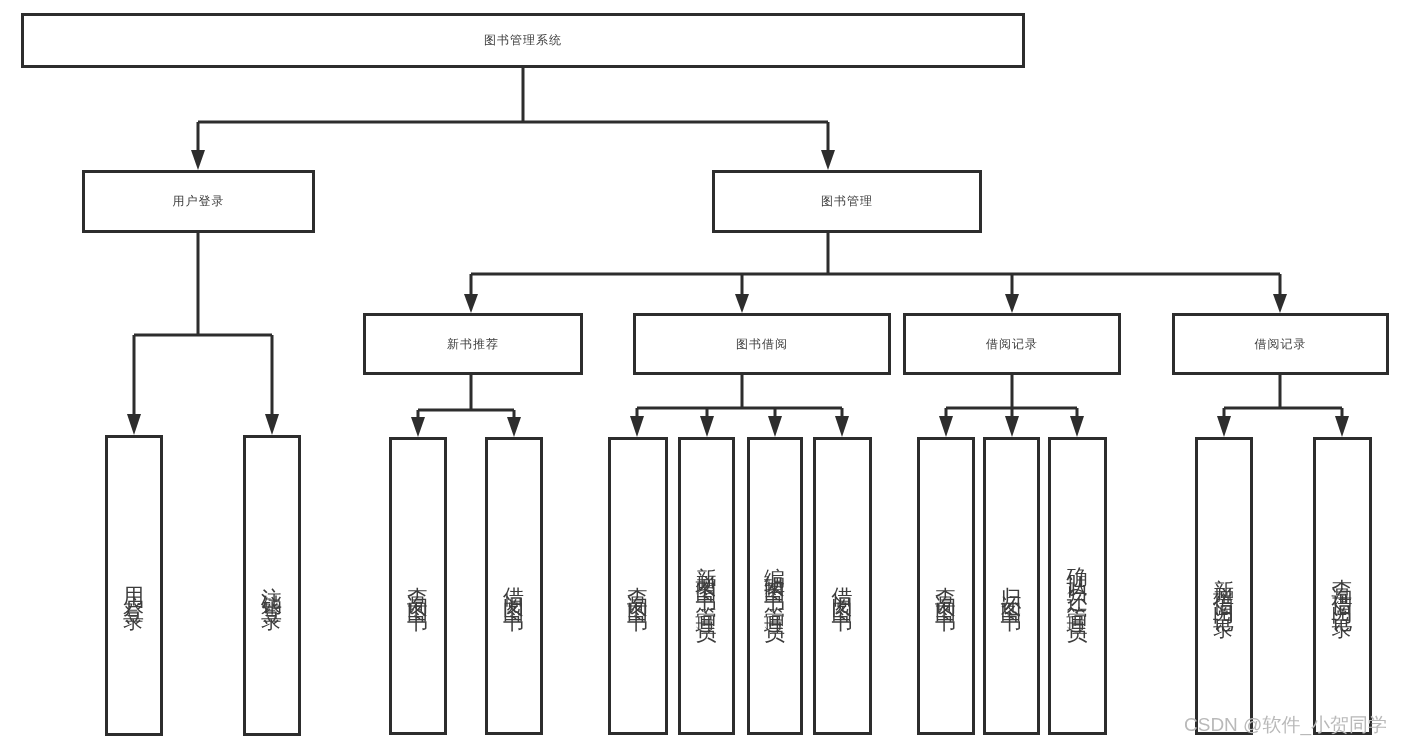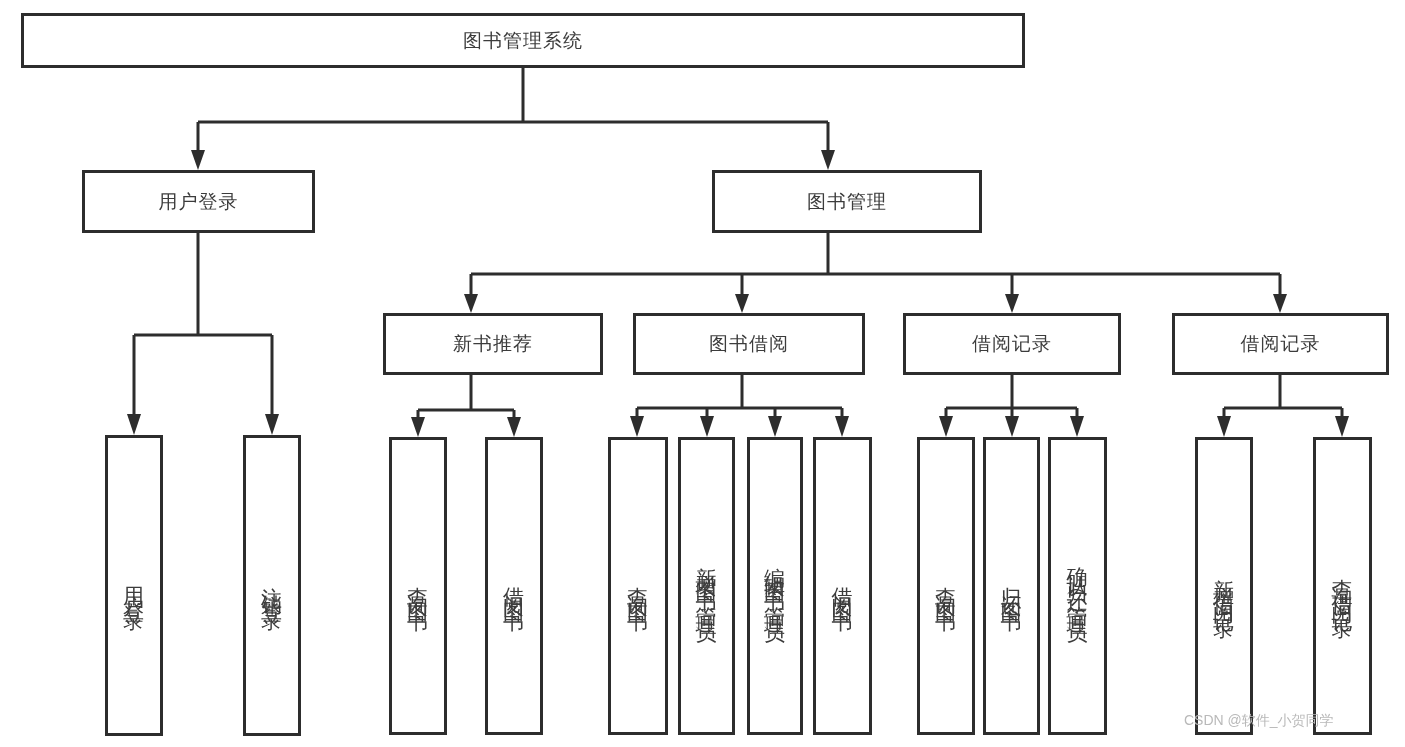--- a/index.html
+++ b/index.html
@@ -36,37 +36,37 @@
     box-sizing: border-box;
     border: 3px solid var(--line, #2d2d2d);
     background: #ffffff;
     color: var(--text, #3c3c3c);
     display: flex;
     align-items: center;
     justify-content: center;
     text-align: center;
   }
   .node.h {
-    font-size: 19px;
+    font-size: 12px;
     letter-spacing: 1px;
     white-space: nowrap;
   }
   .node.v {
     writing-mode: vertical-lr;
     text-orientation: mixed;
     font-size: 21px;
     letter-spacing: 8px;
     line-height: 1;
   }
   .watermark {
     position: absolute;
     left: 1184px;
     top: 712px;
     width: 215px;
-    font-size: 14px;
+    font-size: 19px;
     white-space: nowrap;
     color: var(--watermark, #b9b9b9);
     z-index: 5;
   }
 </style>
 </head>
 <body>
 
 <div class="canvas">
 
@@ -104,22 +104,22 @@
     <path class="wire" d="M1280 374 V408 M1224 408 H1342 M1224 408 V419 M1342 408 V419"></path>
     <polygon class="arrow" points="1217,416 1231,416 1224,437"></polygon>
     <polygon class="arrow" points="1335,416 1349,416 1342,437"></polygon>
   </svg>
 
   <div class="node h" style="left:21px;top:13px;width:1004px;height:55px">图书管理系统</div>
 
   <div class="node h" style="left:82px;top:170px;width:233px;height:63px">用户登录</div>
   <div class="node h" style="left:712px;top:170px;width:270px;height:63px">图书管理</div>
 
-  <div class="node h" style="left:383px;top:313px;width:220px;height:62px">新书推荐</div>
-  <div class="node h" style="left:633px;top:313px;width:232px;height:62px">图书借阅</div>
+  <div class="node h" style="left:363px;top:313px;width:220px;height:62px">新书推荐</div>
+  <div class="node h" style="left:633px;top:313px;width:258px;height:62px">图书借阅</div>
   <div class="node h" style="left:903px;top:313px;width:218px;height:62px">借阅记录</div>
   <div class="node h" style="left:1172px;top:313px;width:217px;height:62px">借阅记录</div>
 
   <div class="node v" style="left:105px;top:435px;width:58px;height:301px">用户登录</div>
   <div class="node v" style="left:243px;top:435px;width:58px;height:301px">注销登录</div>
 
   <div class="node v" style="left:389px;top:437px;width:58px;height:298px">查询图书</div>
   <div class="node v" style="left:485px;top:437px;width:58px;height:298px">借阅图书</div>
 
   <div class="node v" style="left:608px;top:437px;width:60px;height:298px">查询图书</div>

